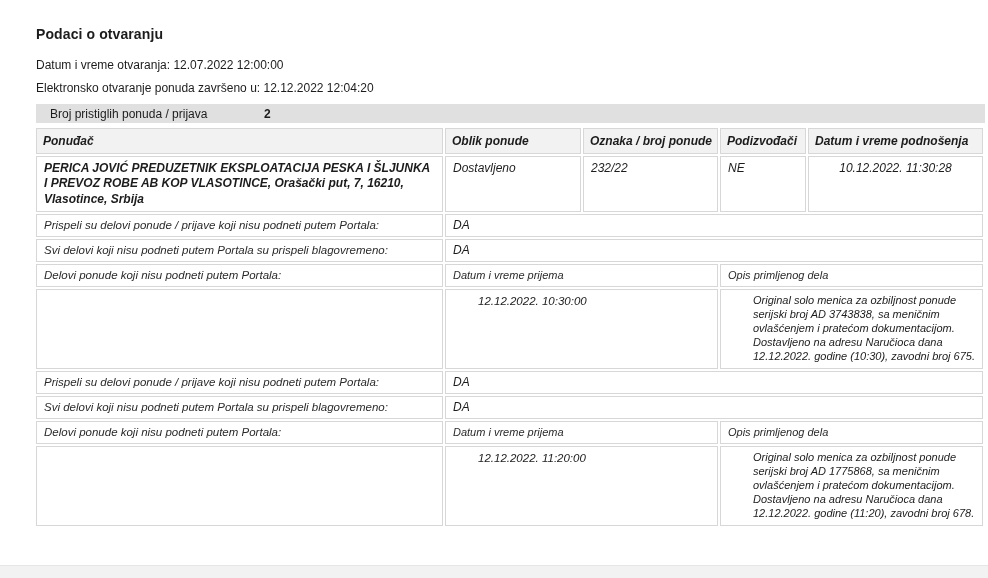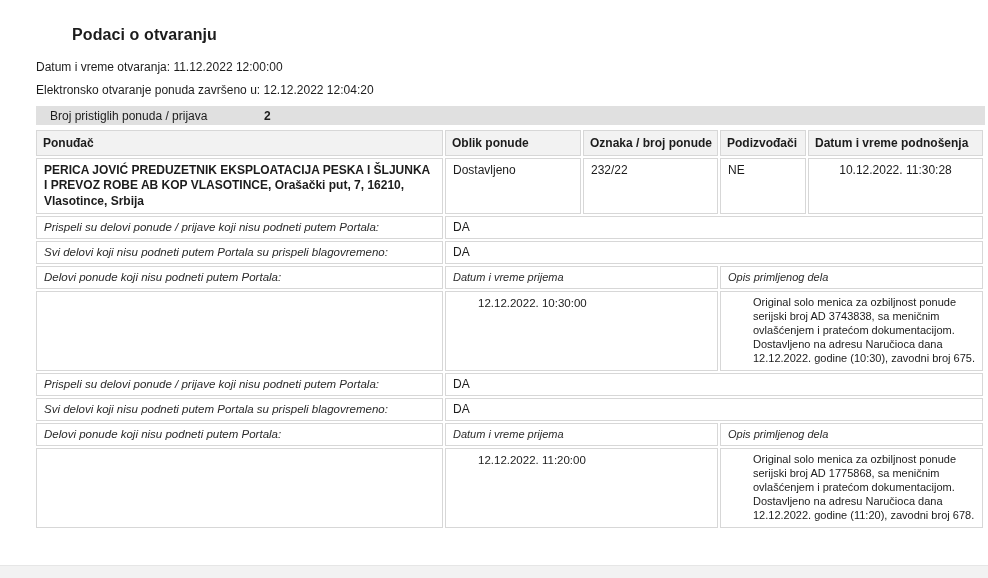--- a/index.html
+++ b/index.html
@@ -6,39 +6,39 @@
   html, body { width: 988px; height: 578px; }
   body {
     background: #ffffff;
     font-family: "Liberation Sans", sans-serif;
     color: #1c1c1c;
     position: relative;
     overflow: hidden;
   }
   .page { padding: 26px 3px 0 36px; }
 
-  .title { font-size: 16px; font-weight: bold; margin-bottom: 16px; letter-spacing: .1px; margin-left: 36px; }
+  .title { font-size: 14px; font-weight: bold; margin-bottom: 16px; letter-spacing: .1px; }
   .meta-line { font-size: 12px; margin-bottom: 9px; }
 
   .count-bar {
     width: 949px; height: 19px; background: #e0e0e0;
     display: flex; align-items: center;
     font-size: 12px; margin-top: 3px; margin-bottom: 3px;
   }
   .count-bar .lbl { padding-left: 14px; width: 228px; }
   .count-bar .val { font-weight: bold; }
 
   table.main {
     width: 949px; border-collapse: separate; border-spacing: 2px;
     table-layout: fixed; margin-left: -2px;
   }
   col.c1 { width: 407px; } col.c2 { width: 136px; } col.c3 { width: 135px; }
   col.c4 { width: 86px; }  col.c5 { width: 175px; }
 
-  th, td { border: 1px solid #d7d7d7; vertical-align: top; overflow: hidden; }
+  th, td { border: 1px solid #d7d7d7; vertical-align: top; overflow: hidden; font-style: italic; }
   thead th {
     background: #f2f2f2; text-align: left; font-size: 12px; font-weight: bold;
     padding: 5px 6px 5px 6px; height: 24px; white-space: nowrap;
   }
   td { background: #ffffff; font-size: 12px; padding: 4px 7px; line-height: 1.3; }
 
   td.bidder-name { font-weight: bold; height: 51px; line-height: 1.28; }
   td.plain { }
   td.center { text-align: center; }
 
@@ -58,21 +58,21 @@
     background: #f2f2f2; border-top: 1px solid #e6e6e6;
   }
 </style>
 </head>
 <body>
 
 <div class="page">
 
   <div class="title">Podaci o otvaranju</div>
 
-  <div class="meta-line">Datum i vreme otvaranja: 11.12.2022 12:00:00</div>
+  <div class="meta-line">Datum i vreme otvaranja: 12.07.2022 12:00:00</div>
   <div class="meta-line">Elektronsko otvaranje ponuda završeno u: 12.12.2022 12:04:20</div>
 
   <div class="count-bar">
     <span class="lbl">Broj pristiglih ponuda / prijava</span>
     <span class="val">2</span>
   </div>
 
   <table class="main">
     <colgroup>
       <col class="c1">

